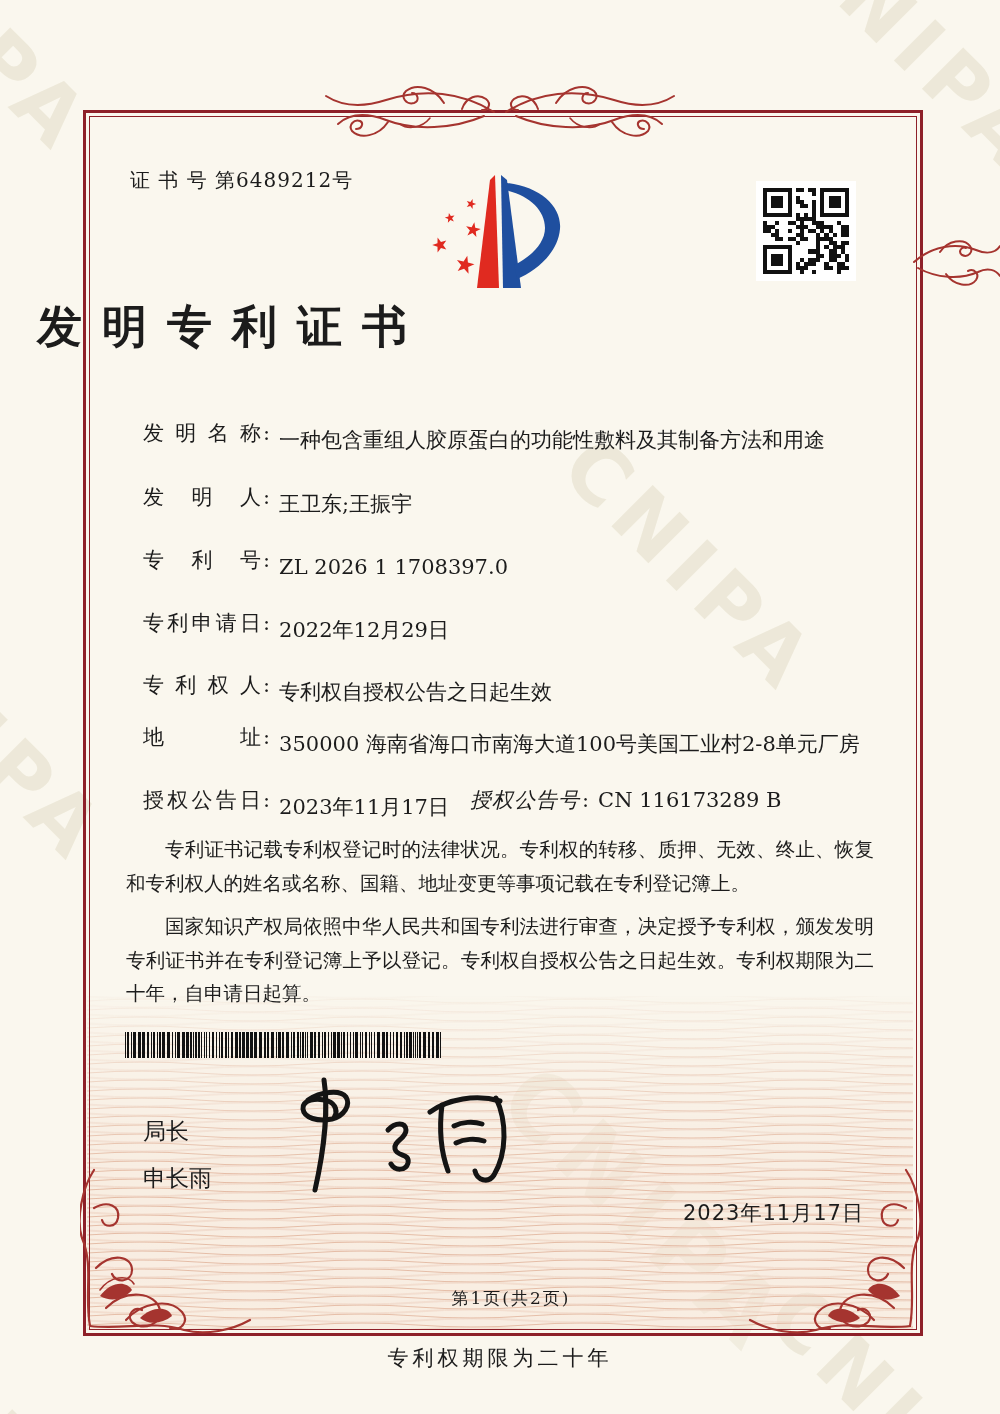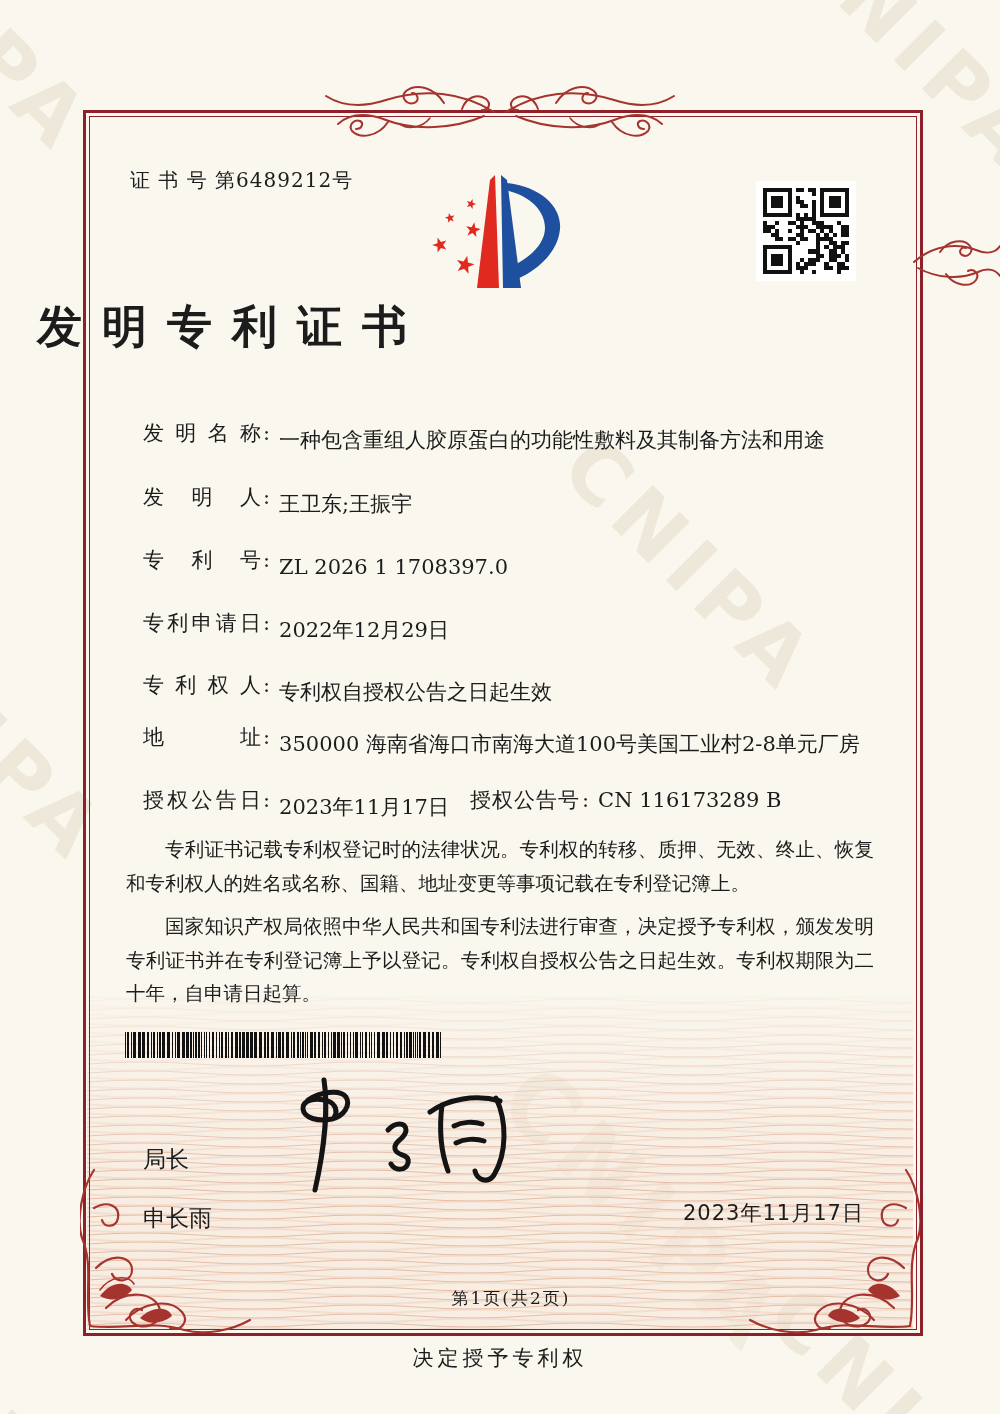--- a/index.html
+++ b/index.html
@@ -29,30 +29,30 @@
   .qr{position:absolute;left:756px;top:181px;width:100px;height:100px;background:#ffffff;
       display:flex;align-items:center;justify-content:center;}
   .title{position:absolute;left:17px;top:297px;width:100%;text-align:left;
          font-size:45px;font-weight:700;letter-spacing:20px;text-indent:20px;}
 
   .row{position:absolute;left:143px;width:746px;font-size:21px;line-height:1.45;}
   .lab{display:inline-flex;justify-content:space-between;width:118px;vertical-align:top;}
   .colon{display:inline-block;margin:0 9px 0 2px;vertical-align:top;}
   .val{display:inline-block;vertical-align:top;max-width:598px;margin-top:7px;}
   .pair2{position:absolute;left:327px;top:0;white-space:nowrap;}
-  .pair2 .lab2{letter-spacing:1px;}
+  .pair2 .lab2{letter-spacing:1px;font-style:italic;}
 
   .paras{position:absolute;left:126px;top:833px;width:748px;font-size:19.5px;
          line-height:1.72;text-align:justify;}
   .paras p{margin:0 0 10px 0;text-indent:2em;}
 
   .barcode{position:absolute;left:125px;top:1032px;}
   .signer{position:absolute;left:143px;top:1116px;z-index:4;
           font-family:"DejaVu Sans","Liberation Sans",sans-serif;font-size:23px;}
-  .signer div{margin-bottom:16px;margin-top:28px;}
+  .signer div{margin-bottom:16px;}
   .signature{position:absolute;left:262px;top:1072px;z-index:4;}
   .date{position:absolute;left:683px;top:1199px;z-index:4;font-size:21px;
         font-family:"DejaVu Sans","Liberation Sans",sans-serif;letter-spacing:1px;}
   .pageno{position:absolute;left:11px;top:1287px;width:100%;text-align:center;
           font-size:17px;letter-spacing:2px;z-index:4;}
   .footnote{position:absolute;left:0;top:1344px;width:100%;text-align:center;
             font-size:21px;letter-spacing:4px;z-index:3;}
 </style>
 </head>
 <body>
@@ -571,16 +571,16 @@
         <path d="M234,26 C245,49 245,81 232,103 C226,112 215,108 213,99"></path>
         <path d="M192,54 C200,50 211,49 220,52"></path>
         <path d="M194,71 C202,67 213,66 222,69"></path>
       </g>
     </svg>
 
     <div class="date">2023年11月17日</div>
 
     <div class="pageno">第1页(共2页)</div>
 
-    <div class="footnote">决定授予专利权</div>
+    <div class="footnote">专利权期限为二十年</div>
 
   </div>
 </div>
 
 </body></html>

